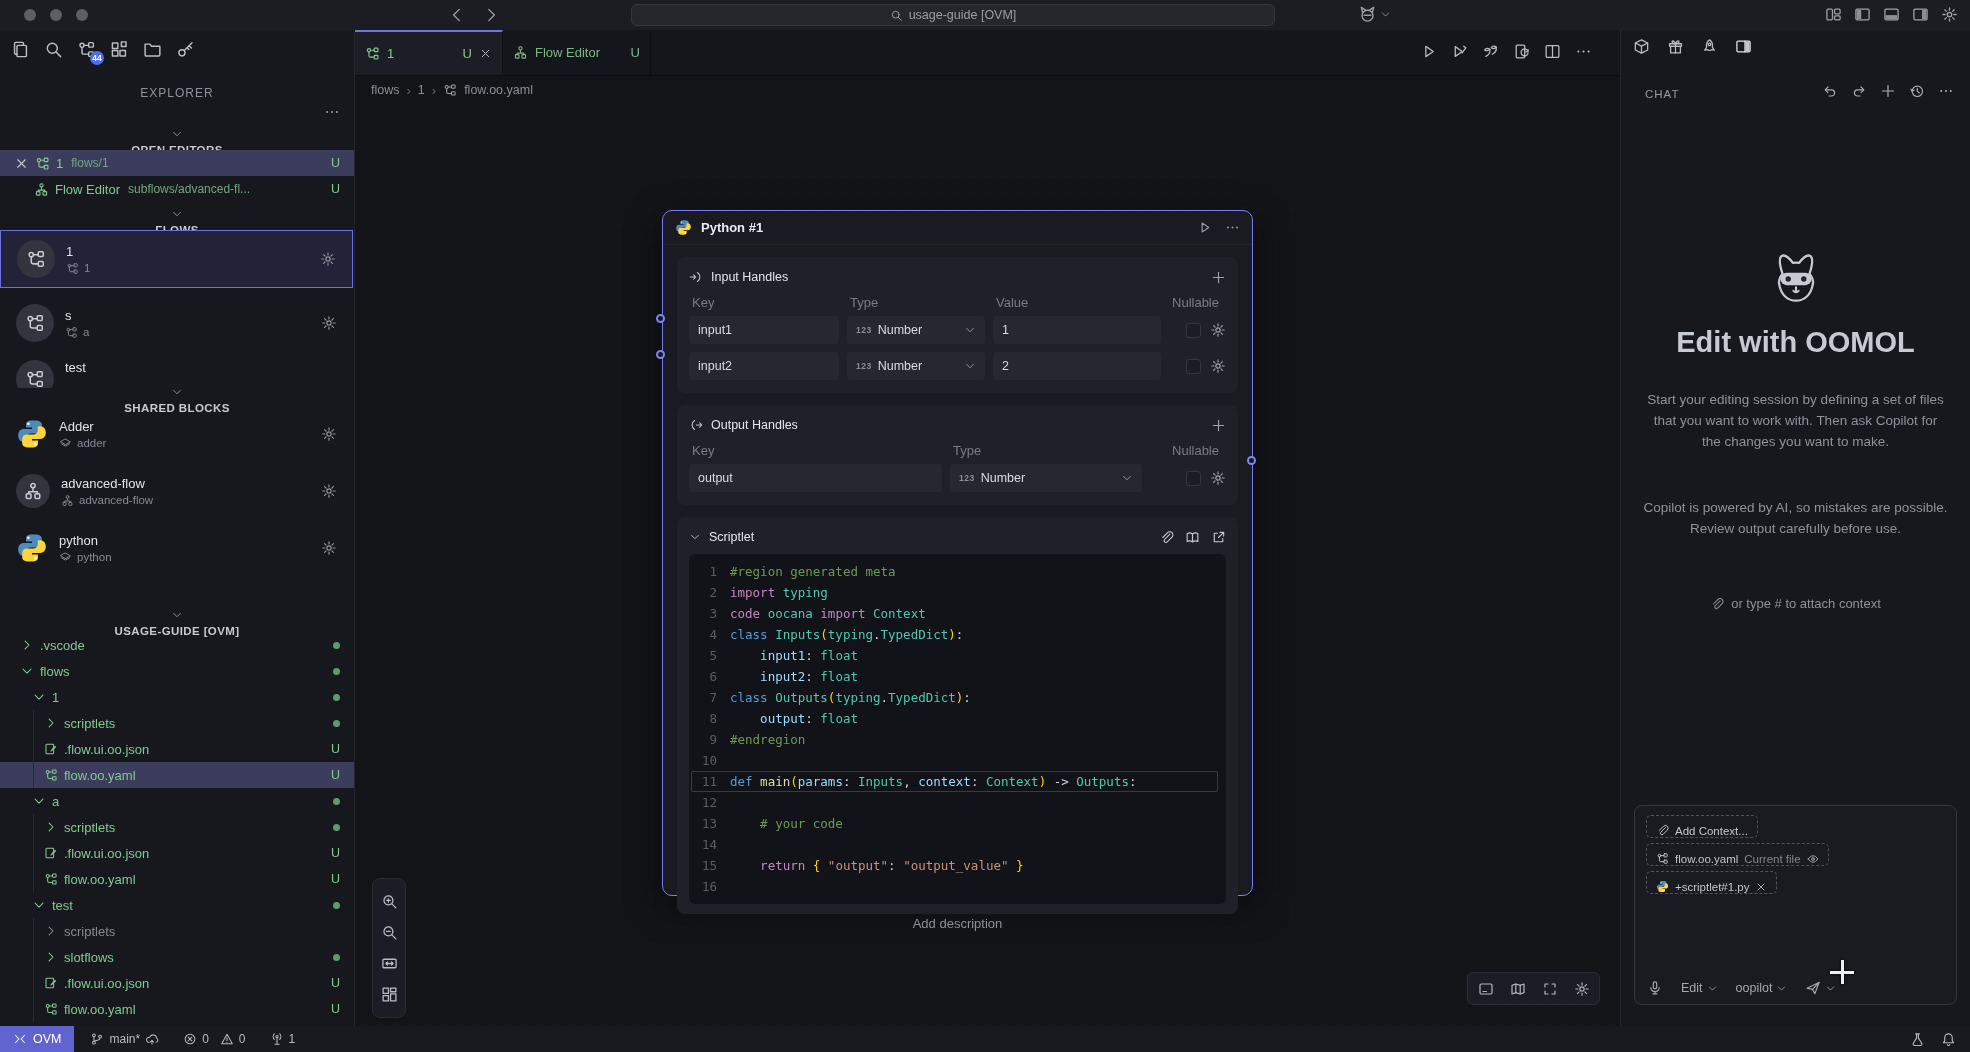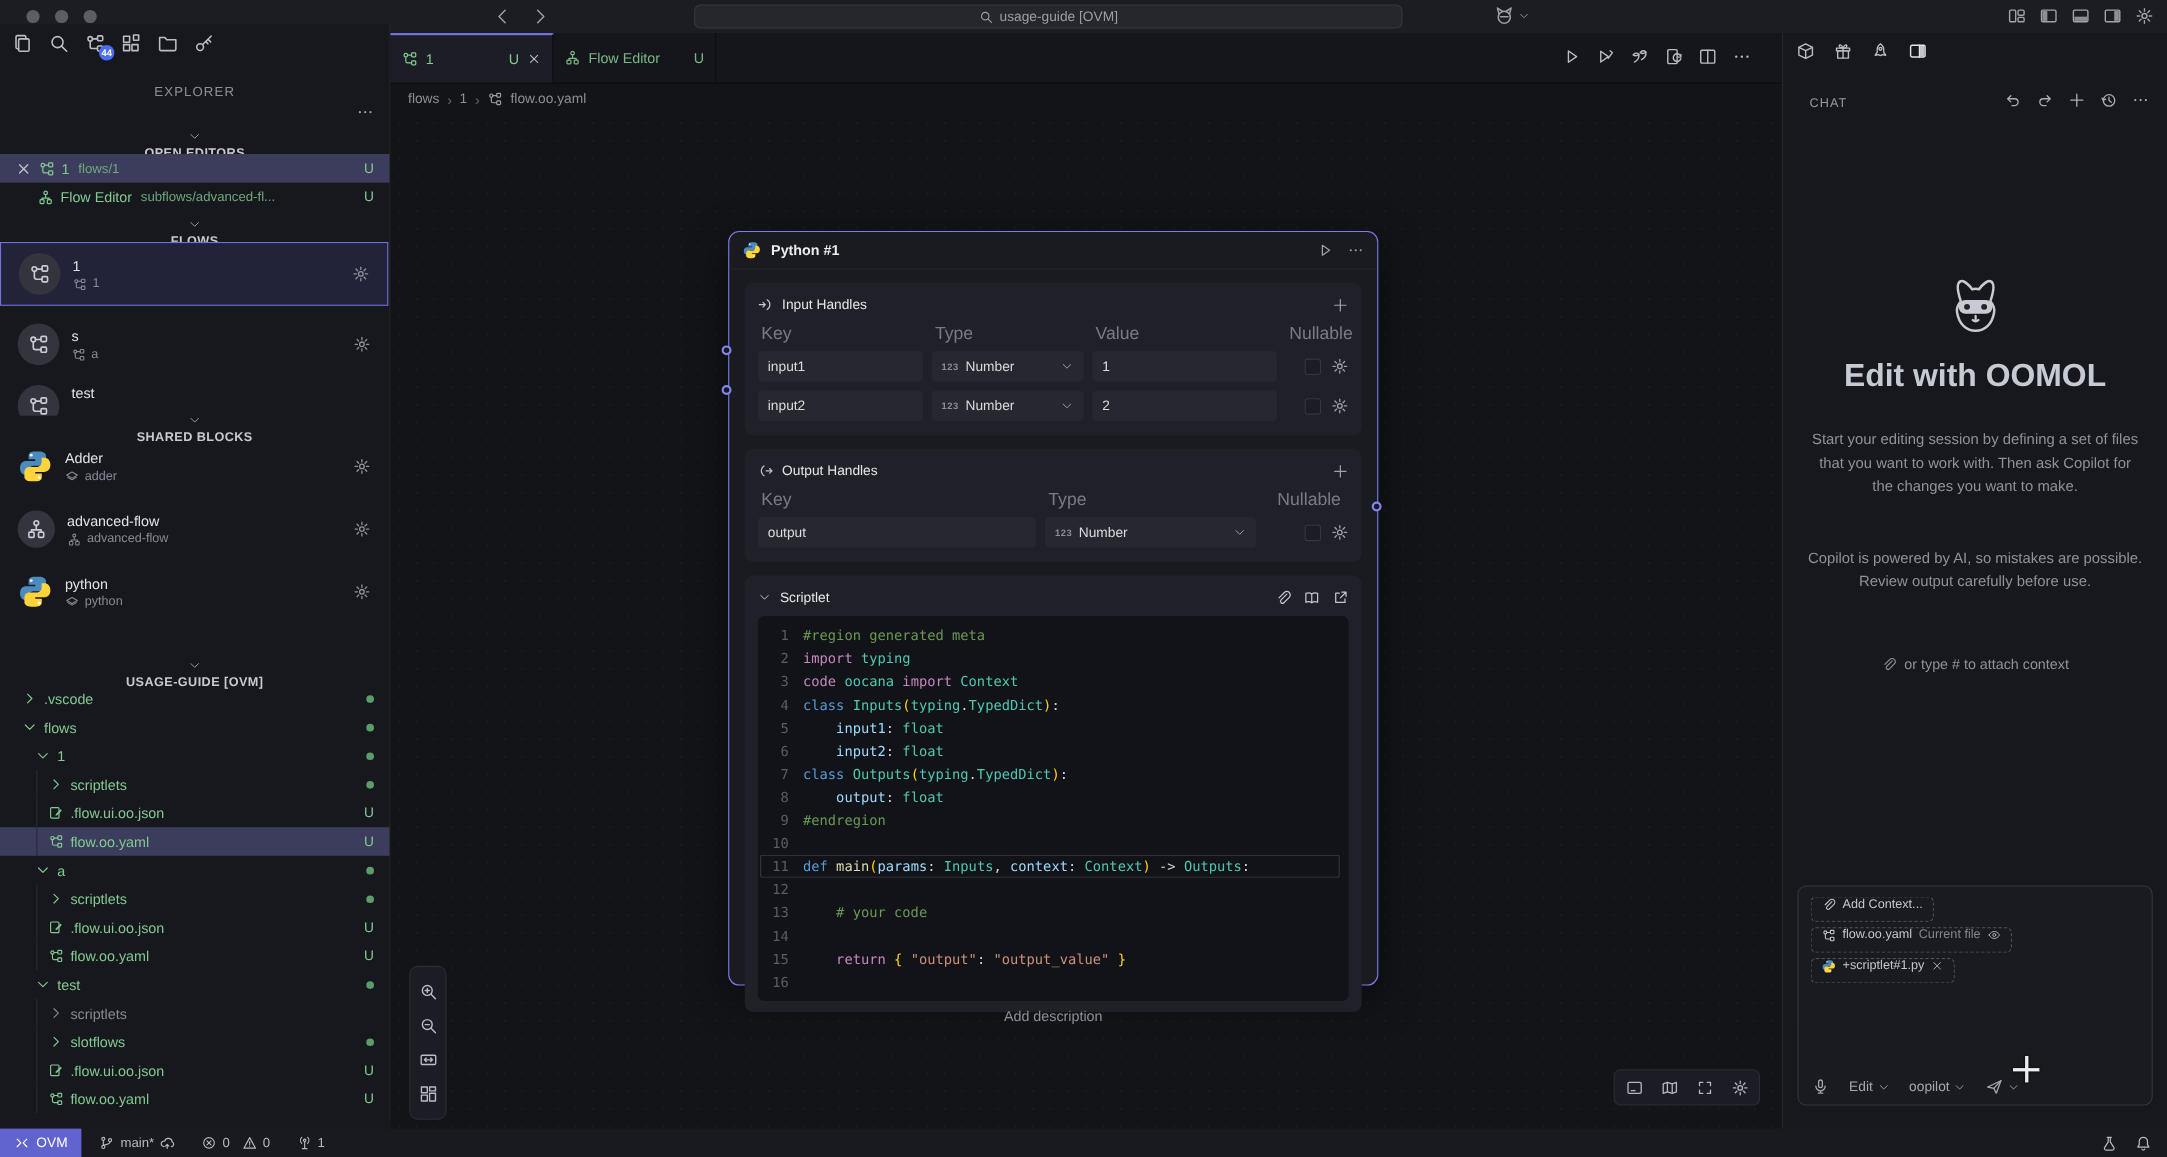--- a/index.html
+++ b/index.html
@@ -14,21 +14,21 @@
   #nav span{width:18px;height:18px;}
   #searchbox{position:absolute;left:631px;top:4px;width:644px;height:22px;background:#26272d;border:1px solid #37383f;border-radius:6px;display:flex;align-items:center;justify-content:center;gap:6px;color:#9b9ea6;font-size:12.5px;}
   #searchbox [data-icon]{width:13px;height:13px;}
   #mascot-btn{position:absolute;left:1358px;top:5px;display:flex;align-items:center;gap:3px;color:#9b9ea6;}
   #mascot-btn [data-icon]{width:19px;height:19px;}
   #mascot-btn .chv{width:11px;height:11px;}
   #tb-right{position:absolute;right:12px;top:6px;display:flex;gap:12px;color:#a0a3ab;}
   #tb-right [data-icon]{width:17px;height:17px;}
 
   
-  #sidebar{position:absolute;left:0;top:22px;width:355px;height:996px;background:#17181d;border-right:1px solid #26272c;}
+  #sidebar{position:absolute;left:0;top:32px;width:355px;height:996px;background:#17181d;border-right:1px solid #26272c;}
   #activity{position:absolute;left:8px;top:5px;display:flex;gap:8px;color:#bbbec5;}
   .act{width:25px;height:25px;display:flex;align-items:center;justify-content:center;position:relative;}
   .act [data-icon]{width:19px;height:19px;}
   .act .badge{position:absolute;right:-5px;bottom:-3px;min-width:14px;height:14px;border-radius:8px;background:#4c6cf3;color:#fff;font-size:8.5px;display:flex;align-items:center;justify-content:center;padding:0 2px;font-weight:bold;}
   .sec-hd{position:absolute;left:0;right:0;height:20px;display:flex;align-items:center;padding:0 14px;gap:4px;color:#c7cad2;font-size:11.5px;font-weight:bold;letter-spacing:.4px;flex-direction:column;}
   .sec-hd .chv{width:12px;height:12px;color:#9b9ea6;}
   #explorer-hd{top:54px;color:#8d919b;font-weight:normal;letter-spacing:1px;font-size:12px;}
   #explorer-hd .dots{margin-left:auto;width:16px;height:16px;color:#9b9ea6;}
   #hd-open{top:96px;}
   #hd-flows{top:176px;}
@@ -82,21 +82,21 @@
   #node{position:absolute;left:307px;top:106px;width:591px;height:686px;background:#1a1b21;border:1.6px solid #7b7df0;border-radius:10px;box-shadow:0 10px 34px rgba(0,0,0,.5);}
   #node-hd{height:34px;display:flex;align-items:center;gap:9px;padding:0 12px;border-bottom:1px solid #24252c;}
   #node-hd .pylogo{width:17px;height:17px;}
   #node-title{font-size:13px;font-weight:bold;color:#eaecef;}
   #node-hd .right{margin-left:auto;display:flex;gap:13px;color:#9da1aa;}
   #node-hd .right [data-icon]{width:15px;height:15px;}
   .npanel{margin:12px 14px 0;background:#1f2028;border-radius:8px;padding:9px 12px 11px;}
   .np-hd{display:flex;align-items:center;gap:8px;font-size:12.5px;color:#e3e5ea;height:22px;}
   .np-hd [data-icon]{width:14px;height:14px;color:#c3c6cd;}
   .np-hd .plus{margin-left:auto;width:15px;height:15px;color:#9da1aa;}
-  .cols{display:grid;gap:8px;font-size:16px;color:#787c86;margin:7px 0 6px;padding:0 3px;}
+  .cols{display:grid;gap:8px;font-size:13px;color:#787c86;margin:7px 0 6px;padding:0 3px;}
   .cols-in{grid-template-columns:150px 138px 168px 1fr;}
   .cols-out{grid-template-columns:253px 192px 1fr;}
   .cols .last{text-align:right;padding-right:4px;}
   .hrow{display:grid;gap:8px;margin-bottom:8px;align-items:center;}
   .hrow:last-child{margin-bottom:2px;}
   .hrow.in{grid-template-columns:150px 138px 168px 1fr;}
   .hrow.out{grid-template-columns:253px 192px 1fr;}
   .fld{height:28px;background:#26272f;border-radius:4px;display:flex;align-items:center;padding:0 9px;font-size:12.5px;color:#dadce1;}
   .sel-fld{justify-content:flex-start;gap:6px;}
   .sel-fld .n123{font-size:8.5px;color:#8a8e98;letter-spacing:.5px;font-weight:bold;}
@@ -133,21 +133,21 @@
   #chat-icons [data-icon]{width:16px;height:16px;}
   #mascot{position:absolute;left:0;right:0;top:222px;display:flex;justify-content:center;}
   #chat-heading{position:absolute;left:0;right:0;top:296px;text-align:center;font-size:29px;font-weight:600;color:#c6cad2;}
   .chat-p{position:absolute;left:22px;right:22px;text-align:center;font-size:13.5px;line-height:1.55;color:#8e929b;}
   #chat-p1{top:360px;}
   #chat-p2{top:468px;}
   #attach-hint{position:absolute;left:0;right:0;top:566px;display:flex;align-items:center;justify-content:center;gap:7px;color:#8e929b;font-size:13px;}
   #attach-hint [data-icon]{width:14px;height:14px;}
   #chat-input{position:absolute;left:13px;right:13px;top:775px;height:200px;border:1px solid #35363f;border-radius:8px;background:#1a1b21;padding:9px 11px;}
   .chips{display:flex;flex-direction:column;align-items:flex-start;gap:5px;}
-  .chip{display:inline-flex;align-items:flex-start;gap:6px;height:23px;padding:0 9px;border:1px dashed #51525b;border-radius:5px;font-size:11.5px;color:#c3c6cd;}
+  .chip{display:inline-flex;align-items:flex-end;gap:6px;height:23px;padding:0 9px;border:1px dashed #51525b;border-radius:5px;font-size:11.5px;color:#c3c6cd;}
   .chip [data-icon]{width:13px;height:13px;}
   .chip .sfx{color:#83878f;}
   .chip .x{width:12px;height:12px;color:#aeb1b9;}
   #prompt{margin-top:10px;font-size:13.5px;line-height:1.55;color:#d9dbe0;}
   #ci-bottom{position:absolute;left:12px;right:12px;bottom:8px;display:flex;align-items:center;color:#a3a7af;font-size:12.5px;}
   #ci-bottom [data-icon]{width:16px;height:16px;}
   #ci-bottom .grp{display:flex;align-items:center;gap:4px;margin-left:18px;}
   #ci-bottom .grp:first-of-type{margin-left:auto;}
   #ci-bottom .chv{width:11px;height:11px;}
   #cursor{position:absolute;left:1830px;top:960px;width:24px;height:24px;pointer-events:none;z-index:9;filter:drop-shadow(0 0 1.5px rgba(0,0,0,.9));}

